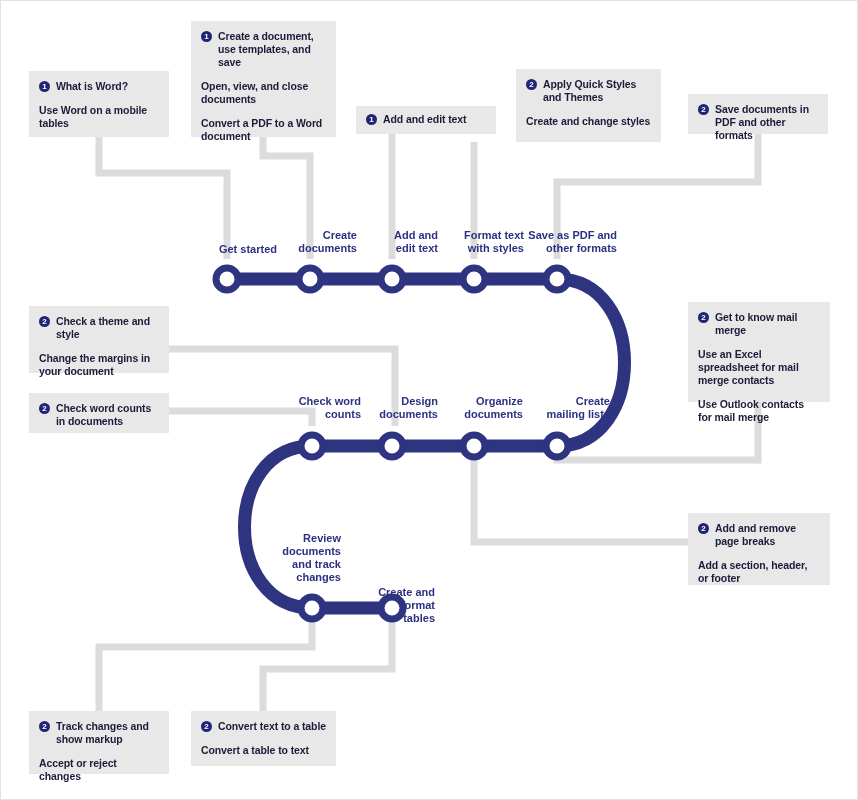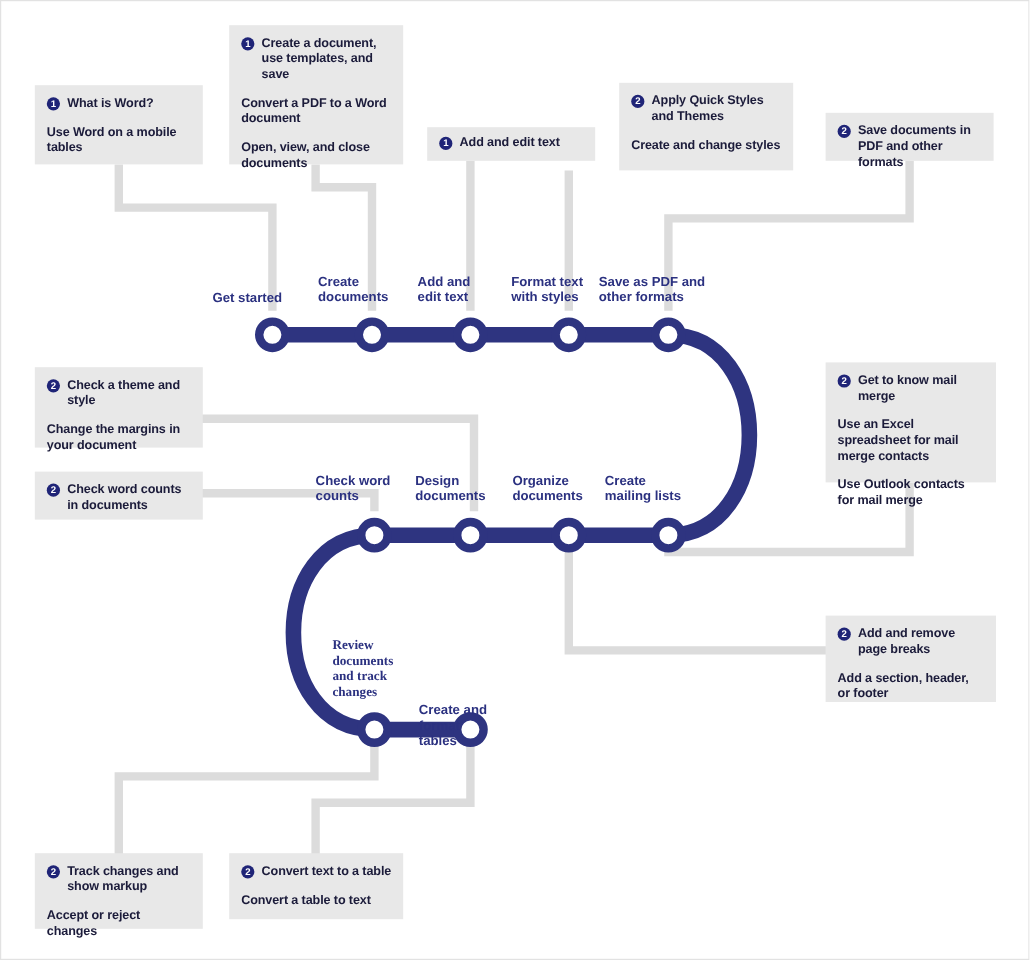--- a/index.html
+++ b/index.html
@@ -74,21 +74,21 @@
     text-align: center;
   }
 
   
   .mlabel {
     position: absolute;
     color: #2b3180;
     font-size: 11px;
     font-weight: 700;
     line-height: 13px;
-    text-align: left;
+    text-align: right;
     z-index: 6;
   }
 </style>
 </head>
 <body>
 
 <div id="canvas">
 
   <svg id="wires" viewBox="0 0 858 800" width="858" height="800" aria-hidden="true">
     <g fill="none" stroke="#dcdcdc" stroke-width="7">
@@ -139,43 +139,43 @@
   <div class="mlabel" style="left:264px; top:228px; width:92px;">Create<br>documents</div>
   <div class="mlabel" style="left:347px; top:228px; width:90px;">Add and<br>edit text</div>
   <div class="mlabel" style="left:425px; top:228px; width:98px;">Format text<br>with styles</div>
   <div class="mlabel" style="left:498px; top:228px; width:118px;">Save as PDF and<br>other formats</div>
 
   <div class="mlabel" style="left:503px; top:394px; width:106px;">Create<br>mailing lists</div>
   <div class="mlabel" style="left:426px; top:394px; width:96px;">Organize<br>documents</div>
   <div class="mlabel" style="left:345px; top:394px; width:92px;">Design<br>documents</div>
   <div class="mlabel" style="left:262px; top:394px; width:98px;">Check word<br>counts</div>
 
-  <div class="mlabel" style="left:276px; top:531px; width:90px;font-family:Liberation Serif, serif;">Review<br>documents<br>and track<br>changes</div>
+  <div class="mlabel" style="left:250px; top:531px; width:90px;">Review<br>documents<br>and track<br>changes</div>
   <div class="mlabel" style="left:348px; top:545px; width:86px;margin-top:40px;">Create and<br>format<br>tables</div>
 
   <div class="callout" style="left:28px; top:70px; width:140px; height:66px;">
     <div class="c-line has-badge">
       <span class="badge">1</span>
       <span>What is Word?</span>
     </div>
     <div class="c-line">
       <span>Use Word on a mobile tables</span>
     </div>
   </div>
 
   <div class="callout" style="left:190px; top:20px; width:145px; height:116px;">
     <div class="c-line has-badge">
       <span class="badge">1</span>
       <span>Create a document, use templates, and save</span>
     </div>
     <div class="c-line">
+      <span>Open, view, and close documents</span>
+    </div>
+    <div class="c-line">
       <span>Convert a PDF to a Word document</span>
-    </div>
-    <div class="c-line">
-      <span>Open, view, and close documents</span>
     </div>
   </div>
 
   <div class="callout" style="left:355px; top:105px; width:140px; height:28px; padding-top:7px;">
     <div class="c-line has-badge">
       <span class="badge">1</span>
       <span>Add and edit text</span>
     </div>
   </div>
 

